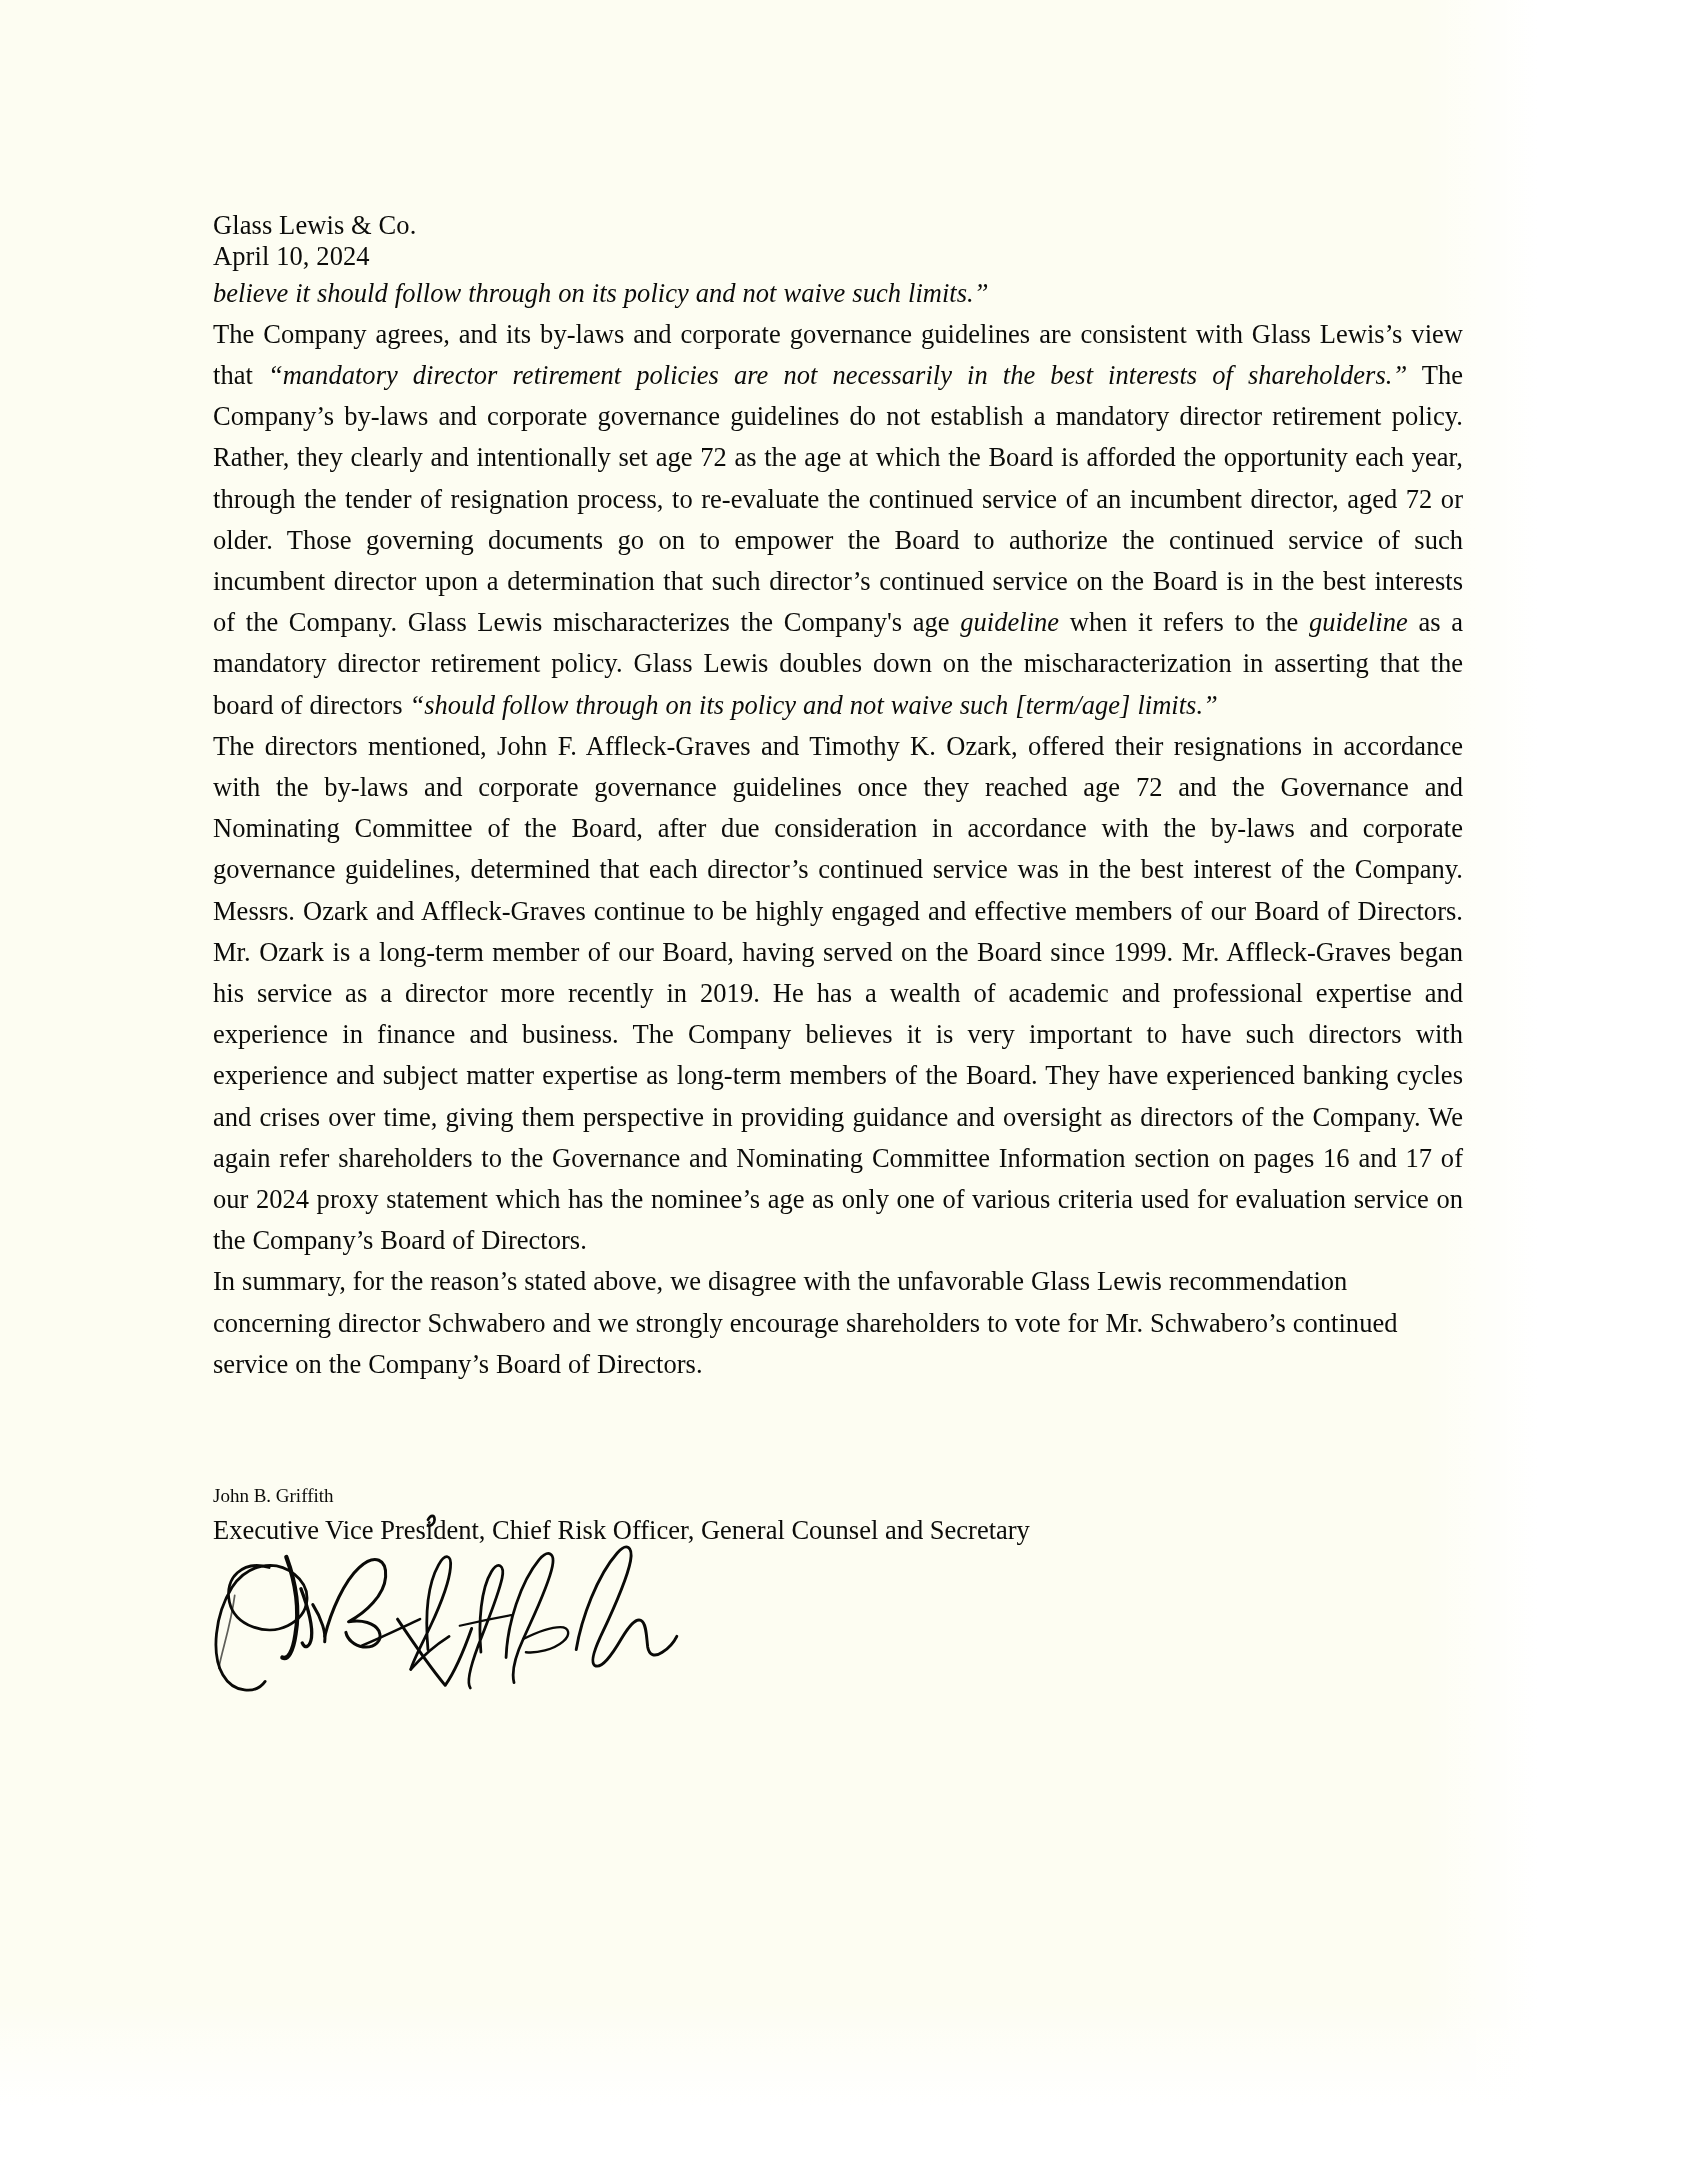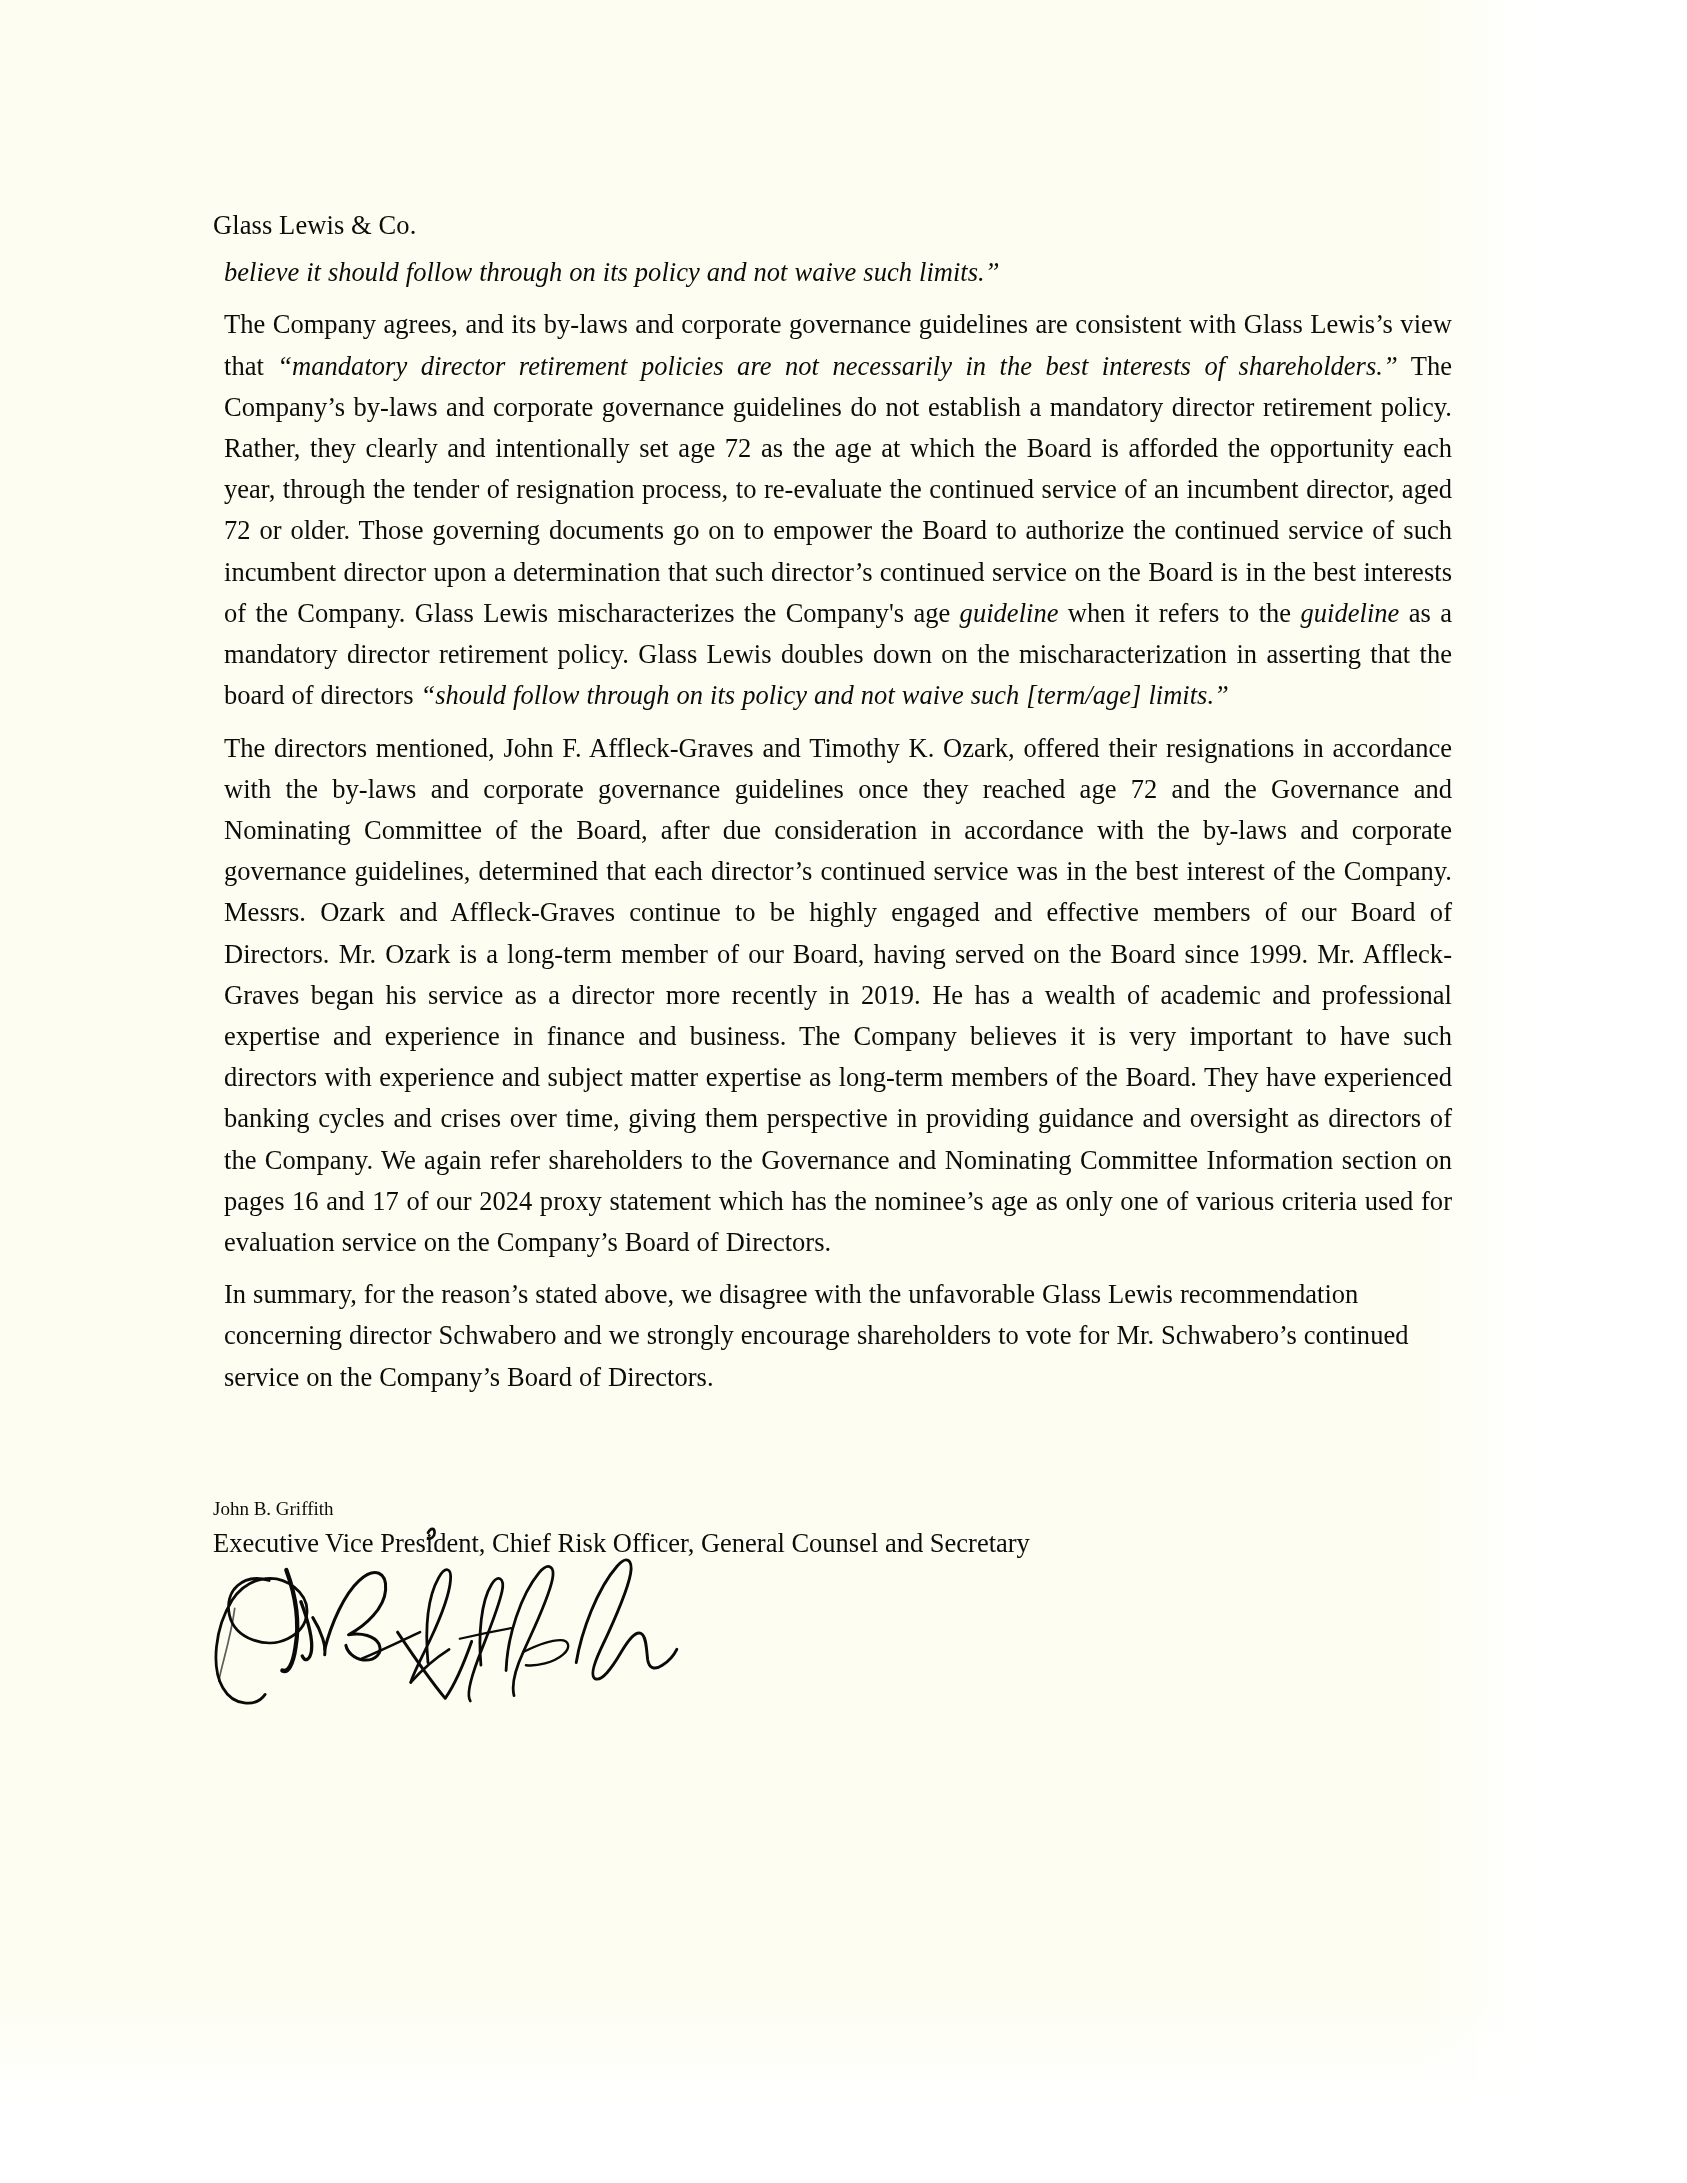--- a/index.html
+++ b/index.html
@@ -55,21 +55,21 @@
     font-size: 26.5px;
     line-height: 1.18;
     letter-spacing: 0.1px;
   }
   .letterhead div { white-space: nowrap; }
 
   p.body-para {
     font-size: 26.5px;
     line-height: 1.555;
     text-align: justify;
-    margin: 11px;
+    margin: 0;
     letter-spacing: 0.03px;
     word-spacing: 0.3px;
   }
   p.body-para.ragged {
     text-align: left;
   }
 
   .lead-quote {
     margin-top: 38px;
     font-style: italic;
@@ -121,20 +121,21 @@
 </head>
 <body>
 
 <div class="scan-sheet"></div>
 
 <div class="page">
   <div class="content">
 
     <div class="letterhead">
       <div>Glass Lewis &amp; Co.</div>
+      <div>April 10, 2024</div>
     </div>
 
     <p class="body-para ragged lead-quote">believe it should follow through on its policy and not waive such limits.”</p>
 
     <p class="body-para gap-para"><span>The Company agrees, and its by-laws and corporate governance guidelines are consistent with Glass Lewis’s view that </span><em class="q">“mandatory director retirement policies are not necessarily in the best interests of shareholders.”</em><span>  The Company’s by-laws and corporate governance guidelines do not establish a mandatory director retirement policy.  Rather, they clearly and intentionally set age 72 as the age at which the Board is afforded the opportunity each year, through the tender of resignation process, to re-evaluate the continued service of an incumbent director, aged 72 or older.  Those governing documents go on to empower the Board to authorize the continued service of such incumbent director upon a determination that such director’s continued service on the Board is in the best interests of the Company.  Glass Lewis mischaracterizes the Company's age </span><em class="q">guideline</em><span> when it refers to the </span><em class="q">guideline</em><span> as a mandatory director retirement policy.  Glass Lewis doubles down on the mischaracterization in asserting that the board of directors </span><em class="q">“should follow through on its policy and not waive such [term/age] limits.”</em></p>
 
     <p class="body-para gap-para2">The directors mentioned, John F. Affleck-Graves and Timothy K. Ozark, offered their resignations in accordance with the by-laws and corporate governance guidelines once they reached age 72 and the Governance and Nominating Committee of the Board, after due consideration in accordance with the by-laws and corporate governance guidelines, determined that each director’s continued service was in the best interest of the Company. Messrs. Ozark and Affleck-Graves continue to be highly engaged and effective members of our Board of Directors. Mr. Ozark is a long-term member of our Board, having served on the Board since 1999.  Mr. Affleck-Graves began his service as a director more recently in 2019. He has a wealth of academic and professional expertise and experience in finance and business. The Company believes it is very important to have such directors with experience and subject matter expertise as long-term members of the Board. They have experienced banking cycles and crises over time, giving them perspective in providing guidance and oversight as directors of the Company.   We again refer shareholders to the Governance and Nominating Committee Information section on pages 16 and 17 of our 2024 proxy statement which has the nominee’s age as only one of various criteria used for evaluation service on the Company’s Board of Directors.</p>
 
     <p class="body-para ragged gap-para3">In summary, for the reason’s stated above, we disagree with the unfavorable Glass Lewis recommendation concerning director Schwabero and we strongly encourage shareholders to vote for Mr. Schwabero’s continued service on the Company’s Board of Directors.</p>
 

